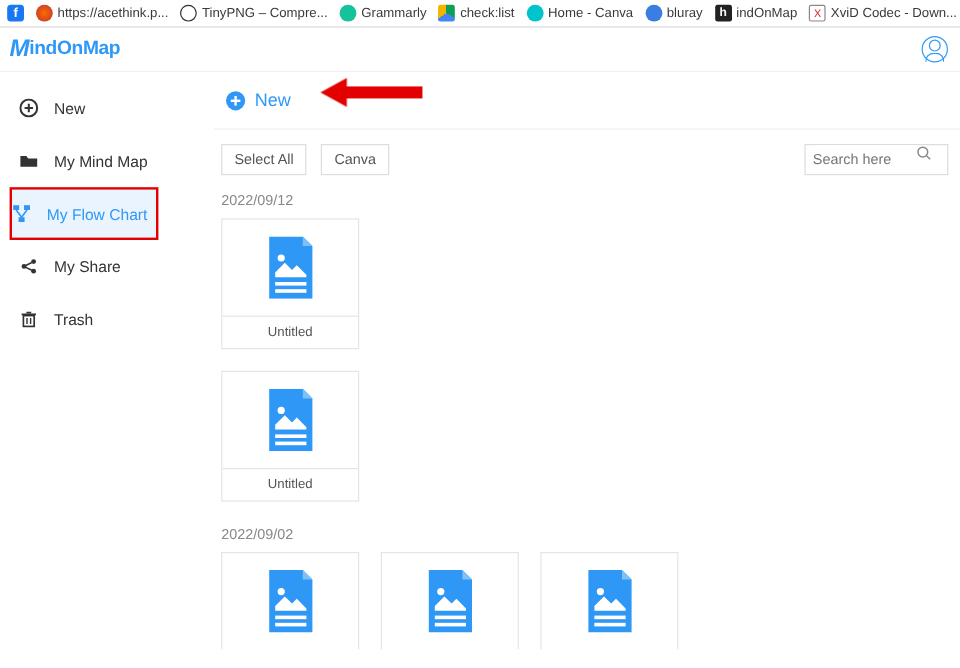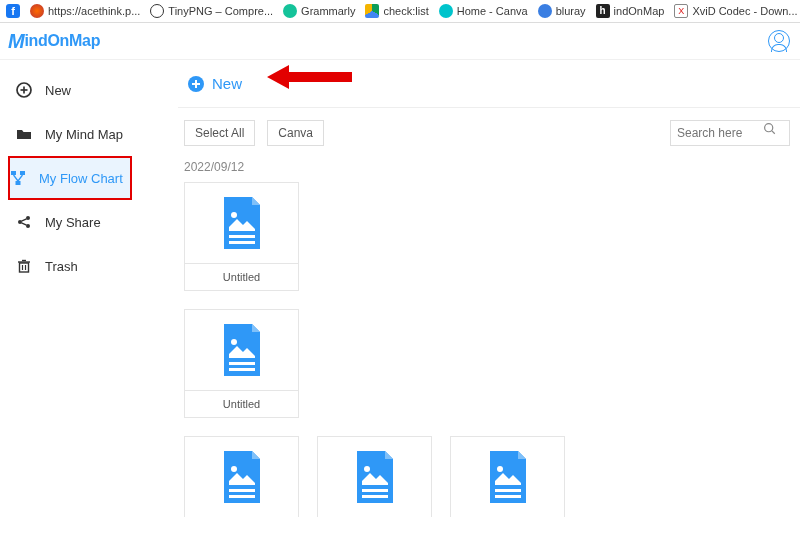--- a/index.html
+++ b/index.html
@@ -207,20 +207,21 @@
               <circle cx="14" cy="18" r="3" fill="#fff"></circle>
               <path d="M9 30 l8-8 6 6 4-4 8 8 v2 H9 z" fill="#fff"></path>
               <rect x="9" y="38" width="26" height="3" fill="#fff"></rect>
               <rect x="9" y="44" width="26" height="3" fill="#fff"></rect>
             </svg>
         </div>
         <div class="card-title">Untitled</div>
       </div>
     </div>
 
+    <div class="date-header">2022/09/02</div>
     <div class="cards">
       <div class="card" style="border-bottom:none">
         <div class="card-thumb">
           <svg class="file-svg" viewBox="0 0 44 52">
               <path d="M4 0 h28 l8 8 v44 H4 z" fill="#2f98f7"></path>
               <path d="M32 0 v8 h8 z" fill="#7fc0f9"></path>
               <circle cx="14" cy="18" r="3" fill="#fff"></circle>
               <path d="M9 30 l8-8 6 6 4-4 8 8 v2 H9 z" fill="#fff"></path>
               <rect x="9" y="38" width="26" height="3" fill="#fff"></rect>
               <rect x="9" y="44" width="26" height="3" fill="#fff"></rect>

